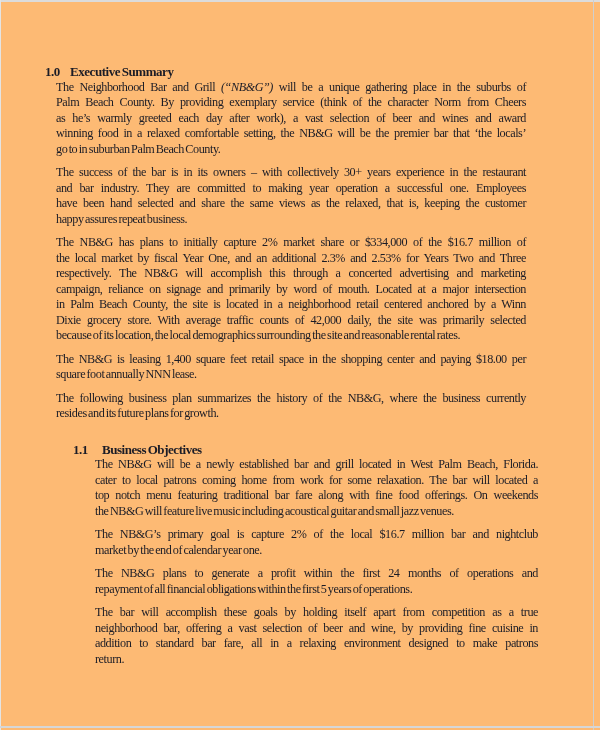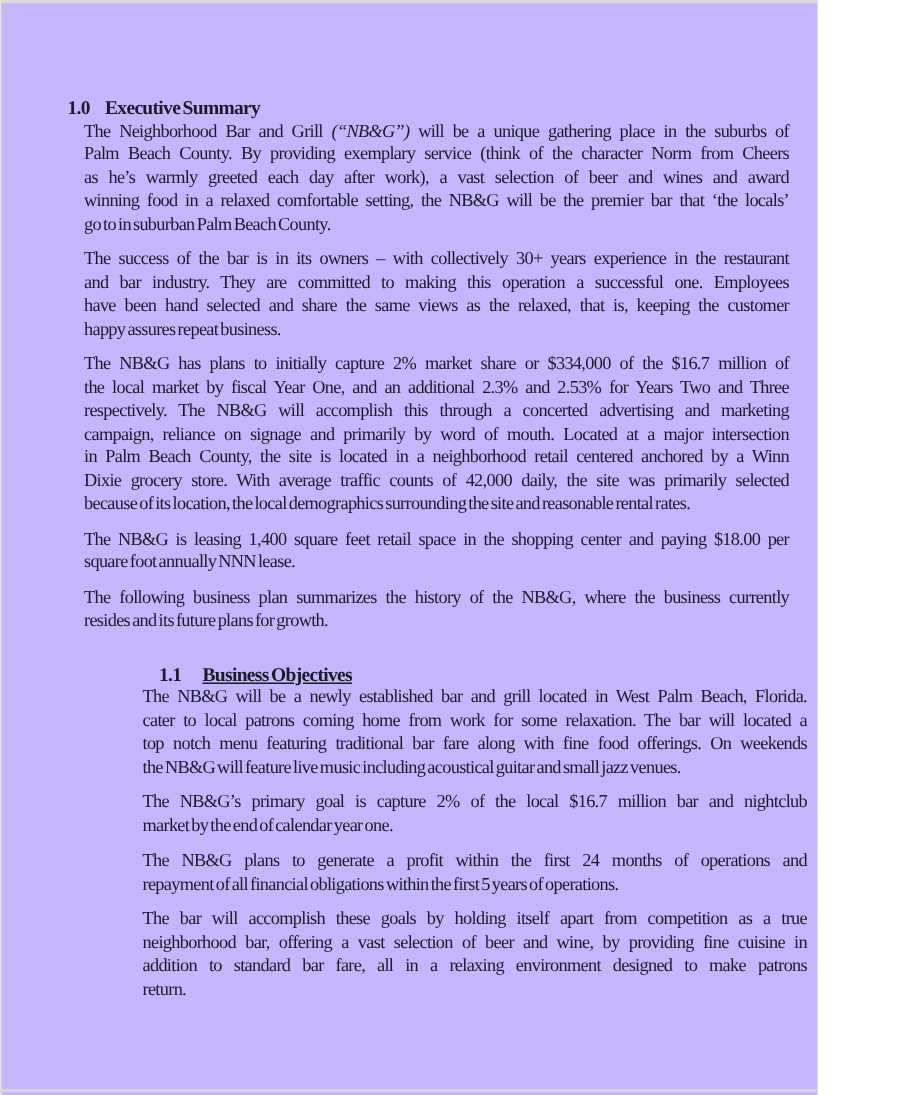--- a/index.html
+++ b/index.html
@@ -3,22 +3,22 @@
 <meta charset="utf-8">
 <style>
   html, body { margin: 0; padding: 0; }
   body {
     width: 600px; height: 730px;
     background: #ffffff;
     font-family: "Liberation Serif", "DejaVu Serif", serif;
   }
   .page {
     position: relative;
-    width: 545px; height: 730px;
-    background: #c4b5fd;
+    width: 600px; height: 730px;
+    background: #fdba74;
     overflow: hidden;
   }
   
   .edge-top    { position: absolute; top: 0; left: 0; width: 600px; height: 2px; background: #dcdcdc; }
   .edge-bottom { position: absolute; top: 726px; left: 0; width: 600px; height: 2px; background: #d6d6d6; }
   .edge-left   { position: absolute; top: 0; left: 0; width: 1px; height: 730px; background: #e4e4e4; }
   .edge-right  { position: absolute; top: 0; left: 593px; width: 1px; height: 730px; background: #cfcfcf; }
 
   .content {
     position: absolute;
@@ -28,21 +28,21 @@
     line-height: 15.5px;
     letter-spacing: -0.45px;
     word-spacing: -1.2px;
   }
   .sec-heading { font-weight: bold; font-size: 13px; }
   .sec-num { display: inline-block; }
   .sec-10 .sec-heading { padding-left: 45px; }
   .sec-10 .sec-num { width: 25px; }
   .sec-10 .sec-body { margin-left: 56px; width: 470px; }
   .sec-11 { margin-top: 20px; }
-  .sec-11 .sec-heading { padding-left: 106px; text-decoration: underline; }
+  .sec-11 .sec-heading { padding-left: 73px; }
   .sec-11 .sec-num { width: 29px; }
   .sec-11 .sec-body { margin-left: 95px; width: 443px; }
 
   .para { margin: 0 0 8px 0; }
   .tline {
     display: block;
     text-align: justify;
     text-align-last: justify;
   }
   .tline-last { text-align-last: left; }
@@ -68,21 +68,21 @@
           <div class="tline"><span>The Neighborhood Bar and Grill </span><span class="italic">(“NB&amp;G”)</span><span> will be a unique gathering place in the suburbs of</span></div>
           <div>
               <div class="tline">Palm Beach County.  By providing exemplary service (think of the character Norm from Cheers</div>
               <div class="tline">as he’s warmly greeted each day after work), a vast selection of beer and wines and award</div>
               <div class="tline">winning food in a relaxed comfortable setting, the NB&amp;G will be the premier bar that ‘the locals’</div>
               <div class="tline tline-last">go to in suburban Palm Beach County.</div>
             </div>
         </div>
         <div class="para">
             <div class="tline">The success of the bar is in its owners – with collectively 30+ years experience in the restaurant</div>
-            <div class="tline">and bar industry.  They are committed to making this operation a successful one.  Employees</div>
+            <div class="tline">and bar industry.  They are committed to making year operation a successful one.  Employees</div>
             <div class="tline">have been hand selected and share the same views as the relaxed, that is, keeping the customer</div>
             <div class="tline tline-last">happy assures repeat business.</div>
           </div>
         <div class="para">
             <div class="tline">The NB&amp;G has plans to initially capture 2% market share or $334,000 of the $16.7 million of</div>
             <div class="tline">the local market by fiscal Year One, and an additional 2.3% and 2.53% for Years Two and Three</div>
             <div class="tline">respectively.  The NB&amp;G will accomplish this through a concerted advertising and marketing</div>
             <div class="tline">campaign, reliance on signage and primarily by word of mouth.  Located at a major intersection</div>
             <div class="tline">in Palm Beach County, the site is located in a neighborhood retail centered anchored by a Winn</div>
             <div class="tline">Dixie grocery store.  With average traffic counts of 42,000 daily, the site was primarily selected</div>

